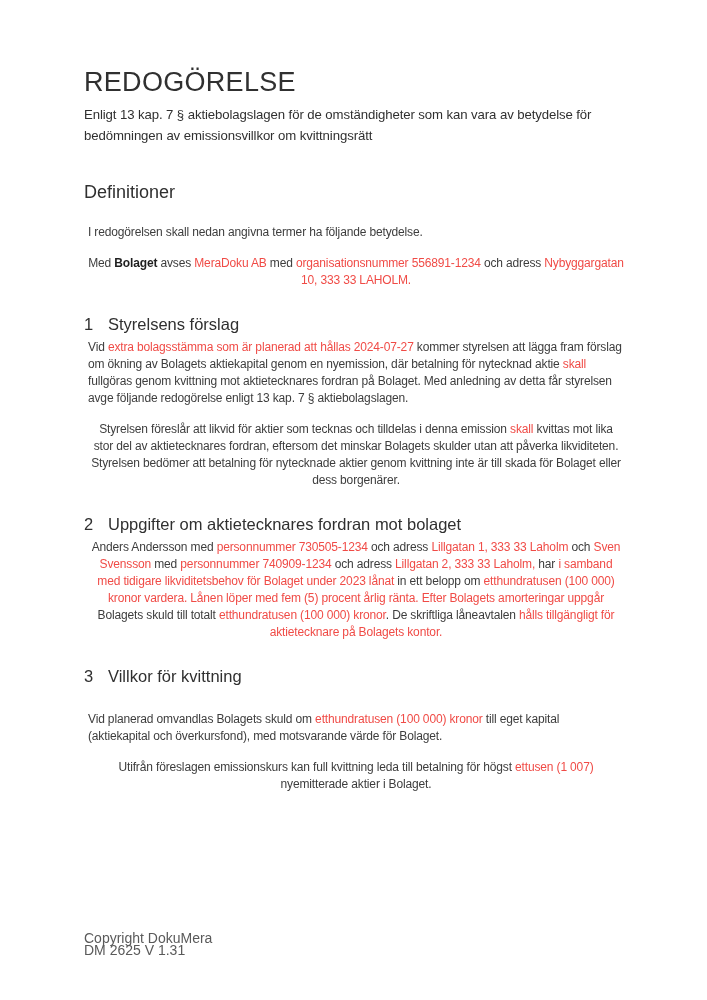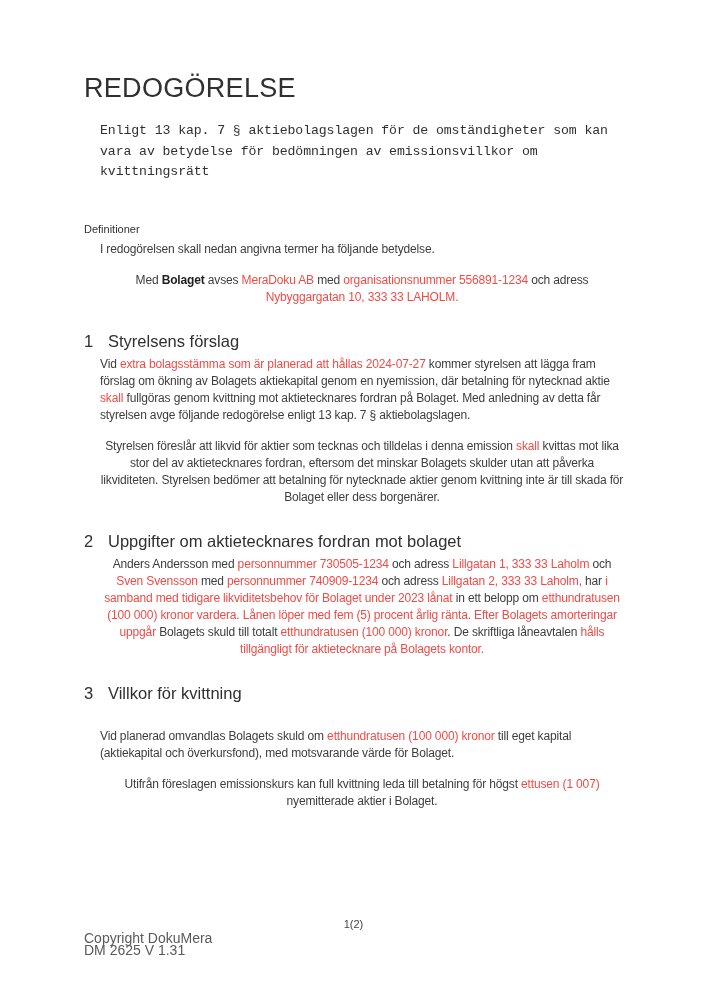--- a/index.html
+++ b/index.html
@@ -19,63 +19,62 @@
     width:707px;
     height:1000px;
     background:#ffffff;
     overflow:hidden;
     font-family:"Liberation Sans", sans-serif;
     color:var(--text);
   }
   .content{
     position:absolute;
     left:84px;
-    top:72px;
+    top:66px;
     width:540px;
   }
   .title{
     margin:0 0 6px 0;
     font-size:27px;
     line-height:33px;
     font-weight:400;
     letter-spacing:0.3px;
     color:var(--heading);
   }
   .subtitle{
-    margin:16px;
+    margin:0;
     font-size:13.2px;
     line-height:20.5px;
     font-weight:400;
     letter-spacing:-0.1px;
     color:var(--heading);
-    font-family:Liberation Mono, monospace;
   }
   .section{margin-top:24px;}
   .section.sub{margin-top:37px;}
   .sec-heading{
     font-weight:400;
     color:var(--heading);
     margin:0 0 5px 0;
   }
   .section.sub .sec-heading{
-    font-size:11px;
+    font-size:18px;
     line-height:19px;
-    margin-bottom:2px;
+    margin-bottom:22px;
   }
   .section.main .sec-heading{
     font-size:16.5px;
     line-height:22px;
     margin-bottom:4px;
   }
   .sec-num{
     display:inline-block;
     width:24px;
   }
   .para{
-    margin:0 0 14px 16px;
+    margin:0 0 14px 4px;
     font-size:12px;
     line-height:17px;
     letter-spacing:-0.15px;
   }
   .para:last-child{margin-bottom:0;text-align:center;}
   .run{color:var(--text);}
   .run.red{color:var(--red);}
   .run.bold{font-weight:700;color:#1f1f1f;}
   .page-number{
     position:absolute;
@@ -120,19 +119,18 @@
         <section class="section main">
           <div class="sec-heading"><span class="sec-num">3</span><span>Villkor för kvittning</span></div>
         </section>
         <section class="section main">
           <p class="para"><span class="run">Vid planerad omvandlas Bolagets skuld om </span><span class="run red">etthundratusen (100 000) kronor</span><span class="run"> till eget kapital (aktiekapital och överkursfond), med motsvarande värde för Bolaget.</span></p>
           <p class="para"><span class="run">Utifrån föreslagen emissionskurs kan full kvittning leda till betalning för högst </span><span class="run red">ettusen (1 007)</span><span class="run"> nyemitterade aktier i Bolaget.</span></p>
         </section>
       </div>
   </div>
 
-  <div class="page-number">1(2)</div>
 
   <div class="footer-meta">
     <div>Copyright DokuMera</div>
     <div>DM 2625 V 1.31</div>
   </div>
 </div>
 
 </body></html>

